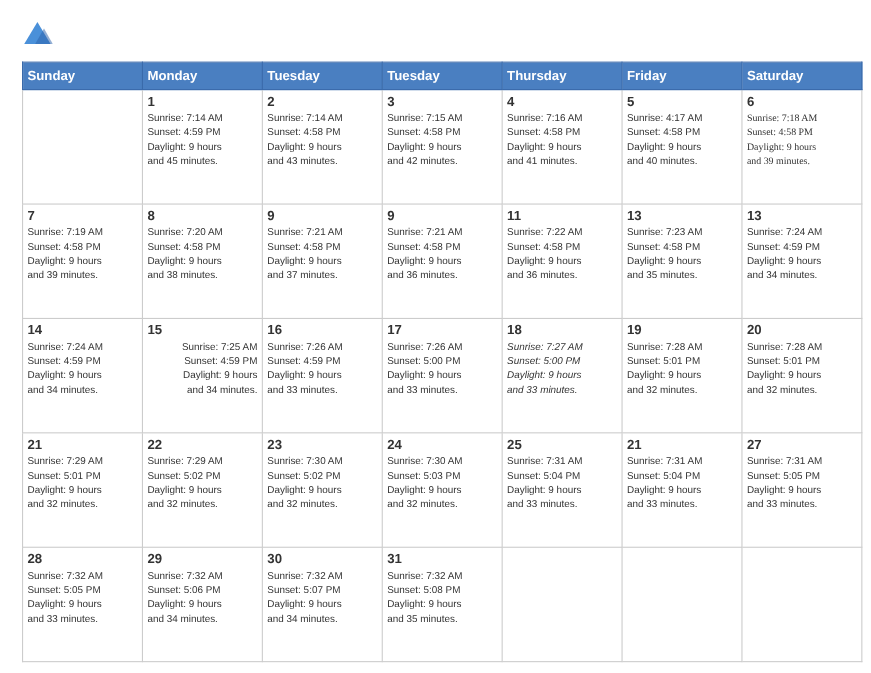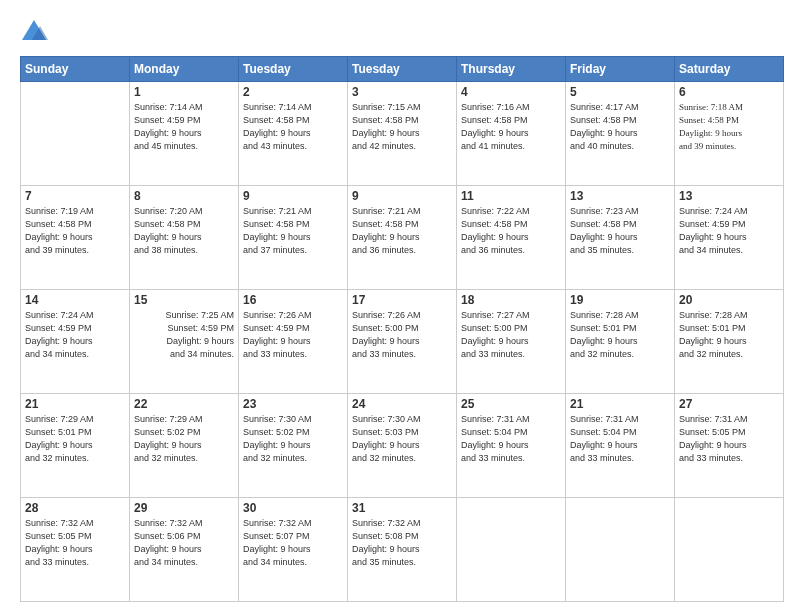--- a/index.html
+++ b/index.html
@@ -259,21 +259,21 @@
           </td>
           <td>
             <span class="day-num">17</span>
             <div class="day-info" style="white-space: pre-line;">Sunrise: 7:26 AM
 Sunset: 5:00 PM
 Daylight: 9 hours
 and 33 minutes.</div>
           </td>
           <td>
             <span class="day-num">18</span>
-            <div class="day-info" style="white-space: pre-line;">Sunrise: 7:27 AM
+            <div class="day-info" style="white-space: pre-line; font-style: italic;">Sunrise: 7:27 AM
 Sunset: 5:00 PM
 Daylight: 9 hours
 and 33 minutes.</div>
           </td>
           <td>
             <span class="day-num">19</span>
             <div class="day-info" style="white-space: pre-line;">Sunrise: 7:28 AM
 Sunset: 5:01 PM
 Daylight: 9 hours
 and 32 minutes.</div>

